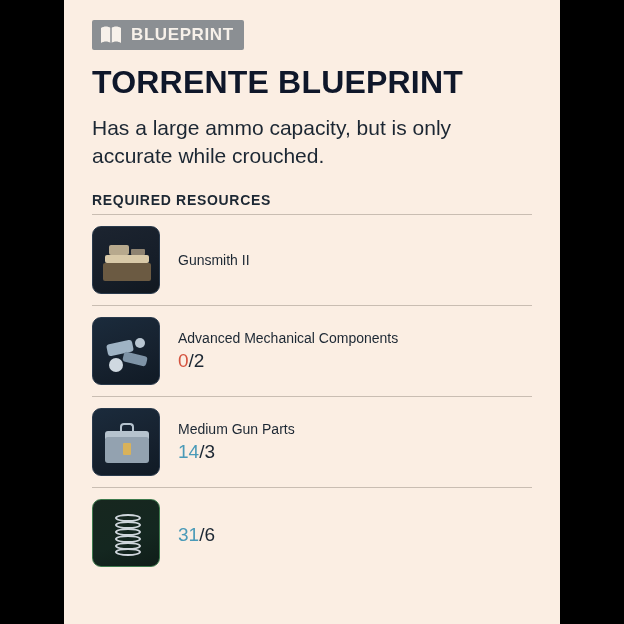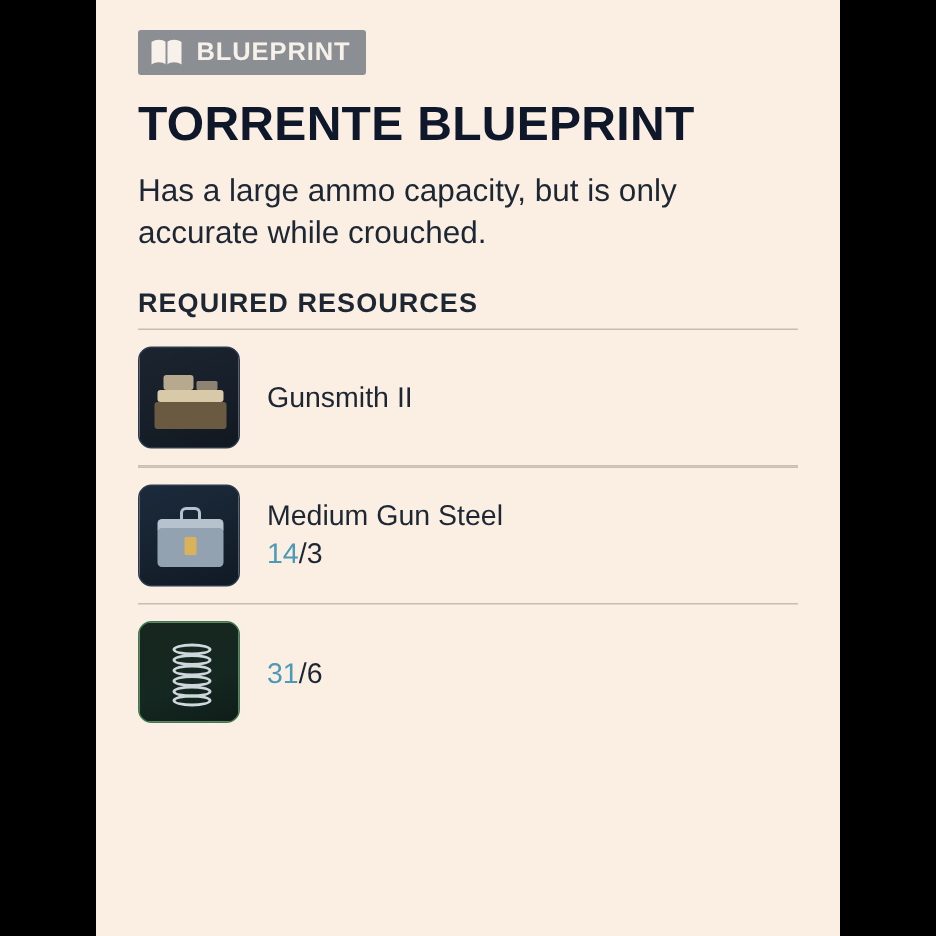--- a/index.html
+++ b/index.html
@@ -69,21 +69,21 @@
   
   .description {
     font-size: 21px;
     color: #1c2733;
     line-height: 1.35;
     margin: 0 0 22px 0;
     max-width: 430px;
   }
   
   .section-heading {
-    font-size: 18px;
+    font-size: 14px;
     font-weight: bold;
     color: #1c2733;
     letter-spacing: 0.7px;
     margin: 0 0 6px 0;
   }
   .divider {
     height: 1px;
     background: #c9bdb2;
     width: 100%;
     margin: 0;
@@ -113,21 +113,21 @@
   }
   .res-icon.brown {
     background: linear-gradient(160deg, #1c2430 0%, #161e29 60%, #111820 100%);
   }
   .res-text {
     display: flex;
     flex-direction: column;
     justify-content: center;
   }
   .res-name {
-    font-size: 19px;
+    font-size: 14px;
     color: #1c2733;
     line-height: 1.22;
     max-width: 330px;
   }
   .res-count {
     font-size: 19px;
     color: #1c2733;
     margin-top: 3px;
   }
   .have-zero { color: #d4533f; }
@@ -202,31 +202,45 @@
         <span class="art bench-obj2"></span>
         <span class="art bench-top"></span>
         <span class="art bench-body"></span>
       </div>
       <div class="res-text">
         <span class="res-name">Gunsmith II</span>
       </div>
     </div>
     <div class="divider"></div>
 
+    <div class="res-row">
+      <div class="res-icon">
+        <span class="art mech-a"></span>
+        <span class="art mech-b"></span>
+        <span class="art mech-c"></span>
+        <span class="art mech-d"></span>
+      </div>
+      <div class="res-text">
+        <span class="res-name">Advanced Mechanical Components</span>
+        <span class="res-count">
+          <span class="have-zero">0</span><span>/</span><span>2</span>
+        </span>
+      </div>
+    </div>
     <div class="divider"></div>
 
     <div class="res-row">
       <div class="res-icon">
         <span class="art box-handle"></span>
         <span class="art box-lid"></span>
         <span class="art box-body"></span>
         <span class="art box-mark"></span>
       </div>
       <div class="res-text">
-        <span class="res-name">Medium Gun Steel</span>
+        <span class="res-name">Medium Gun Parts</span>
         <span class="res-count">
           <span class="have-ok">14</span><span>/</span><span>3</span>
         </span>
       </div>
     </div>
     <div class="divider"></div>
 
     <div class="res-row">
       <div class="res-icon green">
         <span class="art spring">

